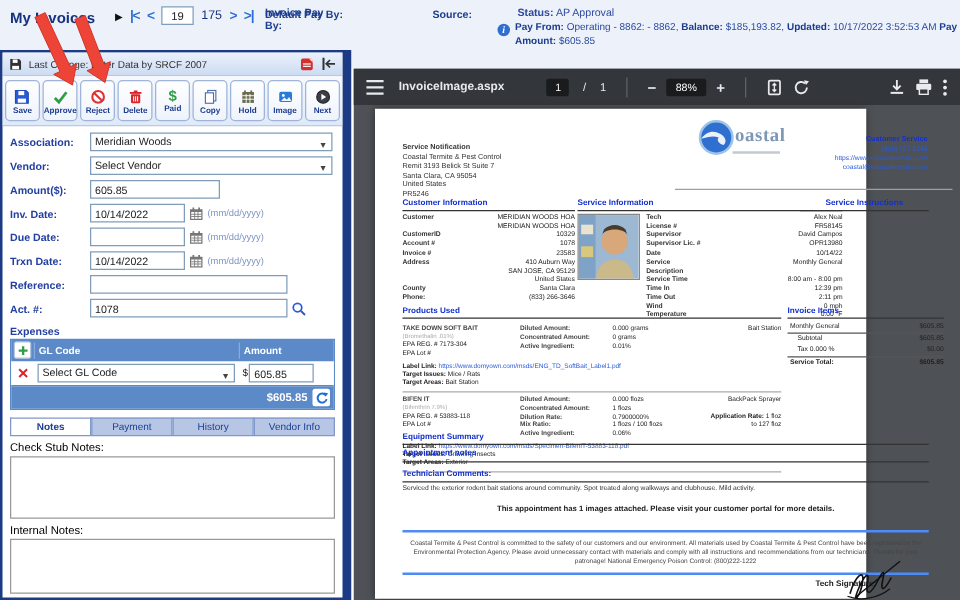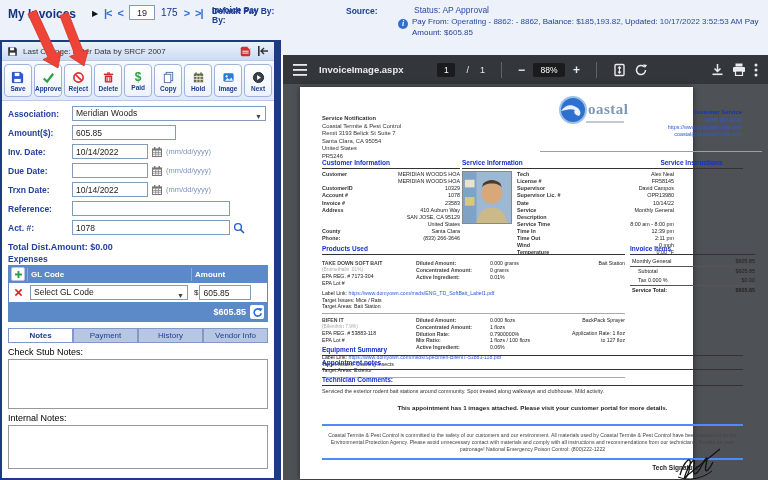--- a/index.html
+++ b/index.html
@@ -1,19 +1,19 @@
 <!DOCTYPE html>
 <html><head>
 <meta charset="utf-8">
 <style>
 *{margin:0;padding:0;box-sizing:border-box}
 html,body{width:768px;height:480px;overflow:hidden}
 body{position:relative;font-family:"Liberation Sans",sans-serif;background:#fff;color:#222}
 .pre{white-space:pre-line}
-b{font-weight:normal}
+b{font-weight:bold}
 
 
 .topbar{position:absolute;left:0;top:0;width:768px;height:55px;background:#edf1fa}
 .ttl{position:absolute;left:8px;top:7px;font-size:12px;font-weight:bold;color:#17337e}
 .ttl-caret{position:absolute;left:92px;top:9px;font-size:8px;color:#111}
 .nav{position:absolute;left:104px;top:5px;display:flex;align-items:center;gap:6px}
 .navg{color:#2f6fd0;font-weight:bold;font-size:11px;cursor:pointer;letter-spacing:-1px}
 .nav input{width:26px;height:15px;border:1px solid #7f9db9;font-size:9px;text-align:center;color:#222}
 .navtotal{color:#17337e;font-size:10px}
 .tb-lbl{font-size:8.5px;font-weight:bold;color:#1c3d8f}
@@ -266,20 +266,24 @@
       <span class="cap">Next</span>
     </div>
   </div>
 
   <div class="form">
     <div class="frow">
       <span class="flbl">Association:</span>
       <div class="sel"><span>Meridian Woods</span><span class="car">▼</span></div>
     </div>
     <div class="frow">
+      <span class="flbl">Vendor:</span>
+      <div class="sel"><span>Select Vendor</span><span class="car">▼</span></div>
+    </div>
+    <div class="frow">
       <span class="flbl">Amount($):</span>
       <input class="inp w104" value="605.85" style="">
     </div>
     <div class="frow">
       <span class="flbl">Inv. Date:</span>
       <input class="inp w76" value="10/14/2022" style="">
       <span class="calic">
           <svg width="12" height="12" viewBox="0 0 12 12">
             <rect x="1" y="2.4" width="10" height="8.6" fill="#777"></rect>
             <rect x="2" y="4.6" width="8" height="5.4" fill="#fff"></rect>
@@ -336,21 +340,20 @@
       <input class="inp w158" value="1078" style="">
       <span class="calic">
           <svg width="12" height="12" viewBox="0 0 12 12">
             <circle cx="5" cy="5" r="3.4" stroke="#2a5bd7" stroke-width="1.4" fill="none"></circle>
             <line x1="7.6" y1="7.6" x2="11" y2="11" stroke="#2a5bd7" stroke-width="1.6"></line>
           </svg>
         </span>
     </div>
   </div>
 
-  <div class="totaldist">Total Dist.Amount: $0.00</div>
   <div class="expttl">Expenses</div>
 
   <div class="table">
     <div class="thdr">
       <span class="c1">
           <span class="plusbox">
             <svg width="11" height="11" viewBox="0 0 14 14">
               <path d="M7 2.5v9M2.5 7h9" stroke="#2f9e44" stroke-width="2.4"></path>
             </svg>
           </span>

